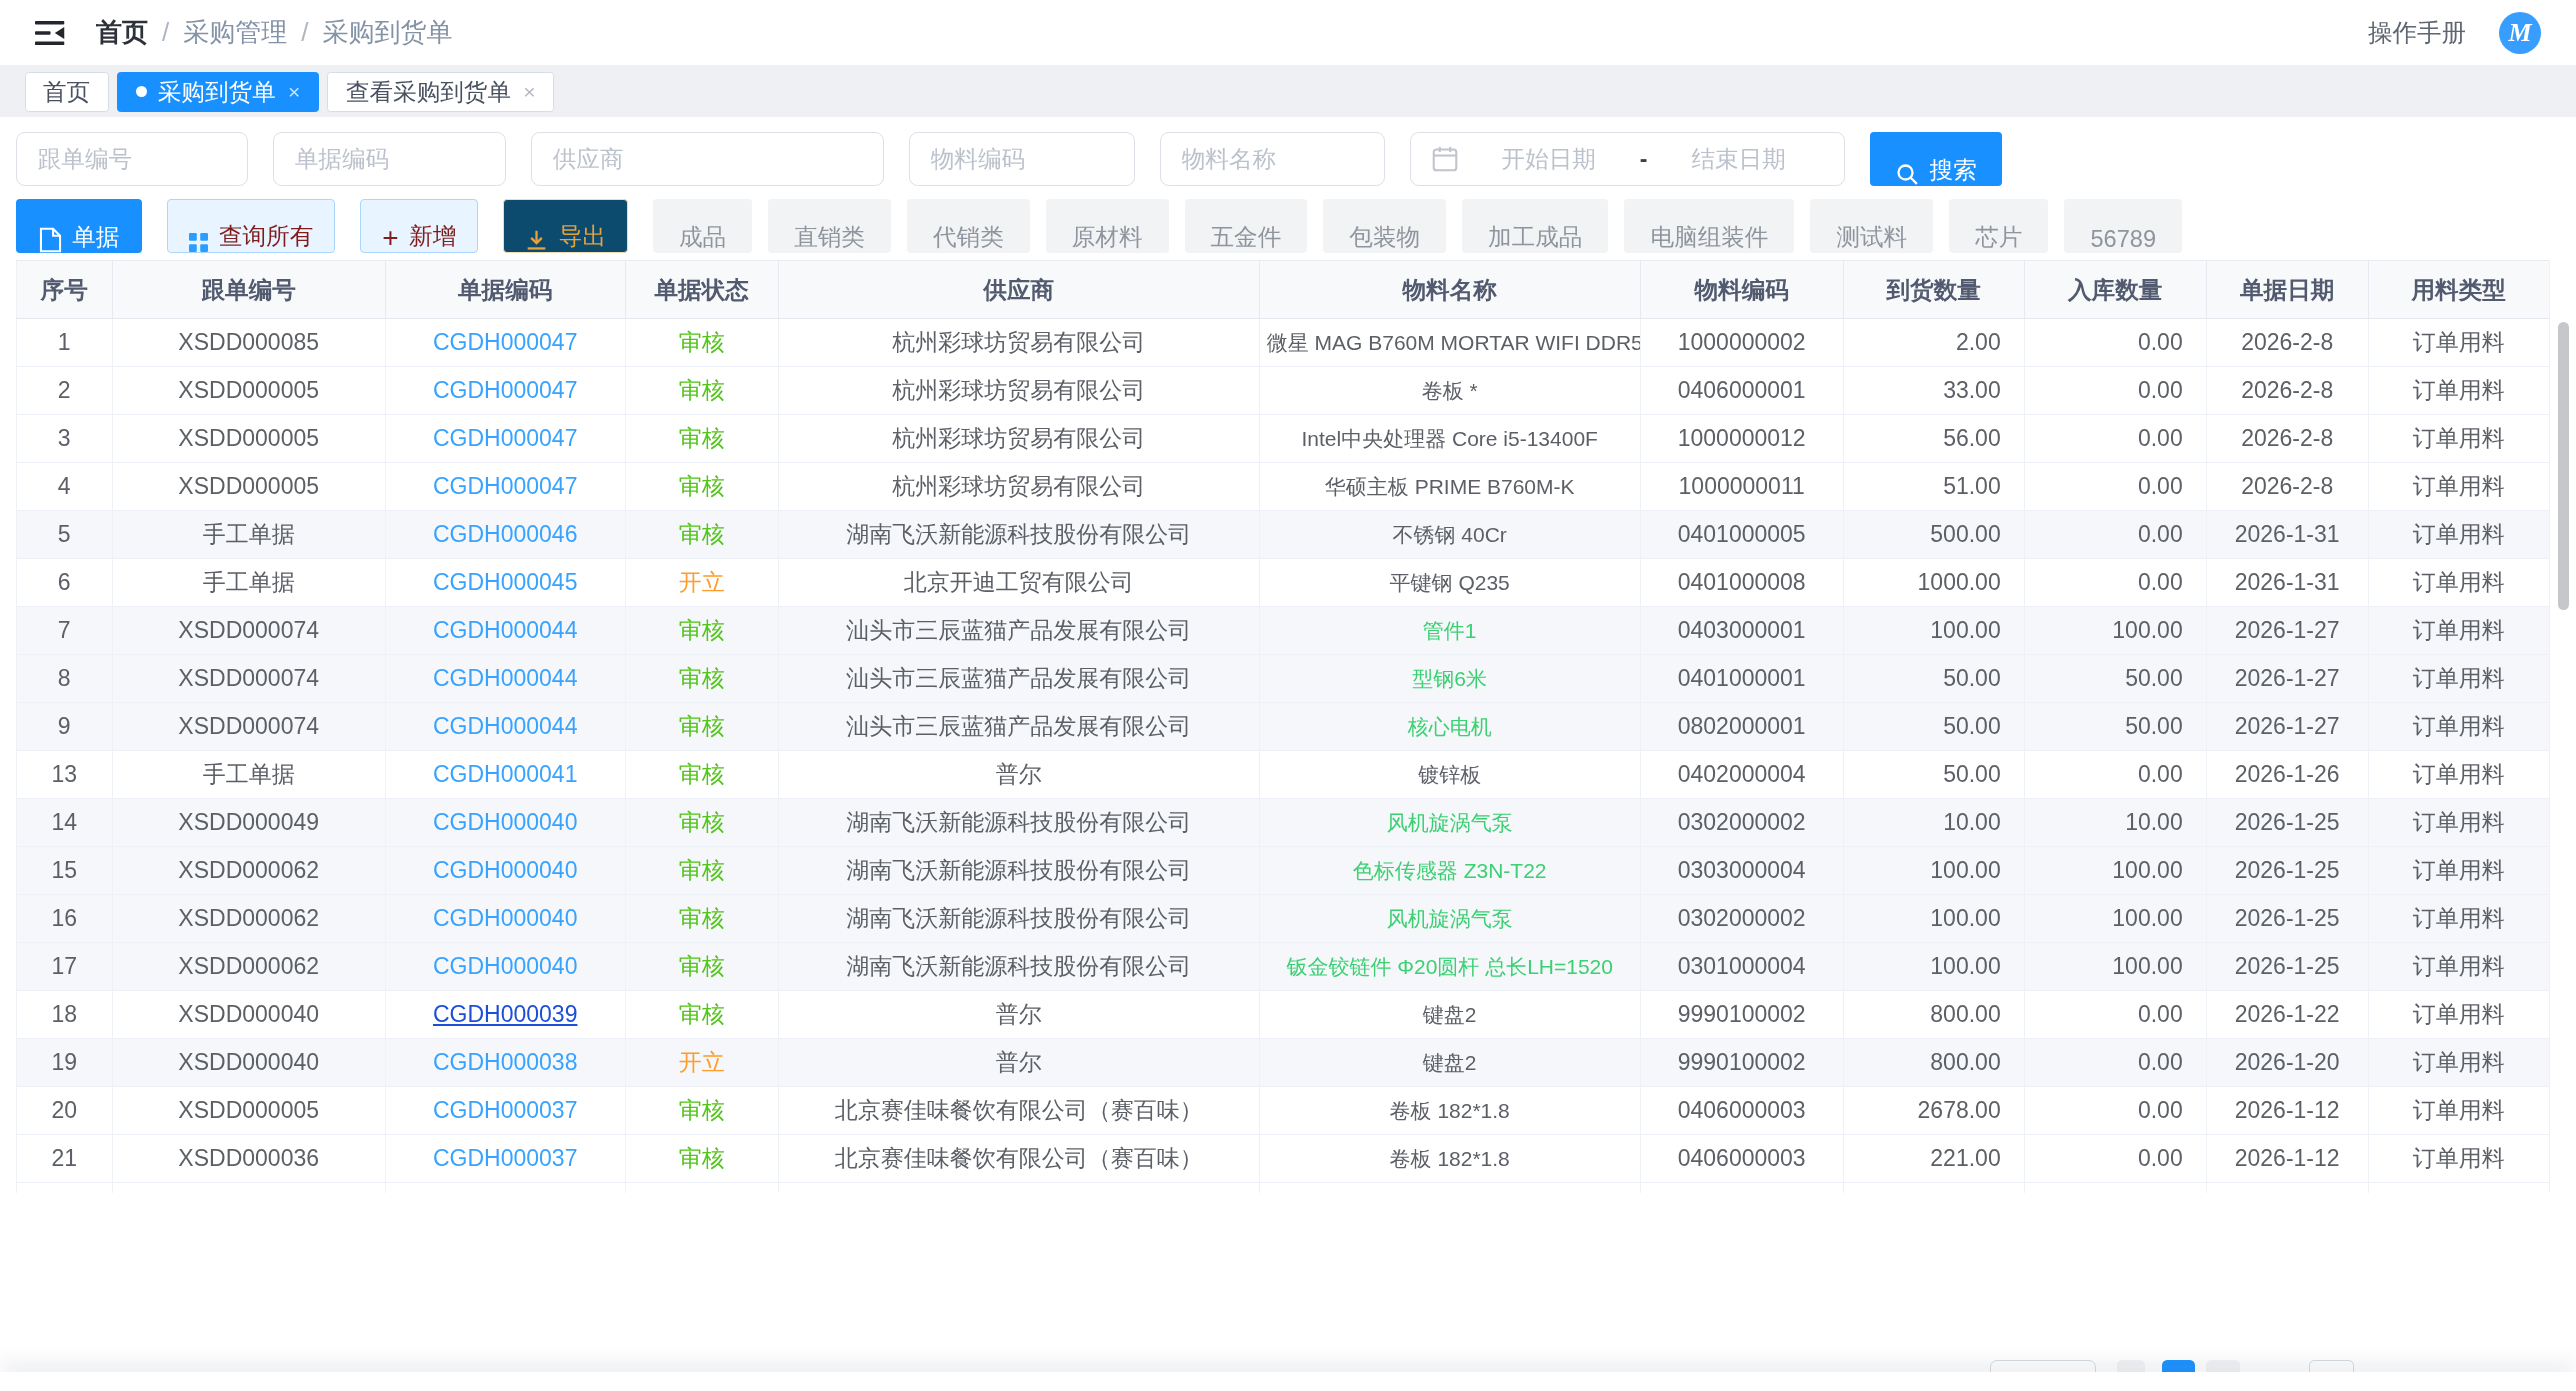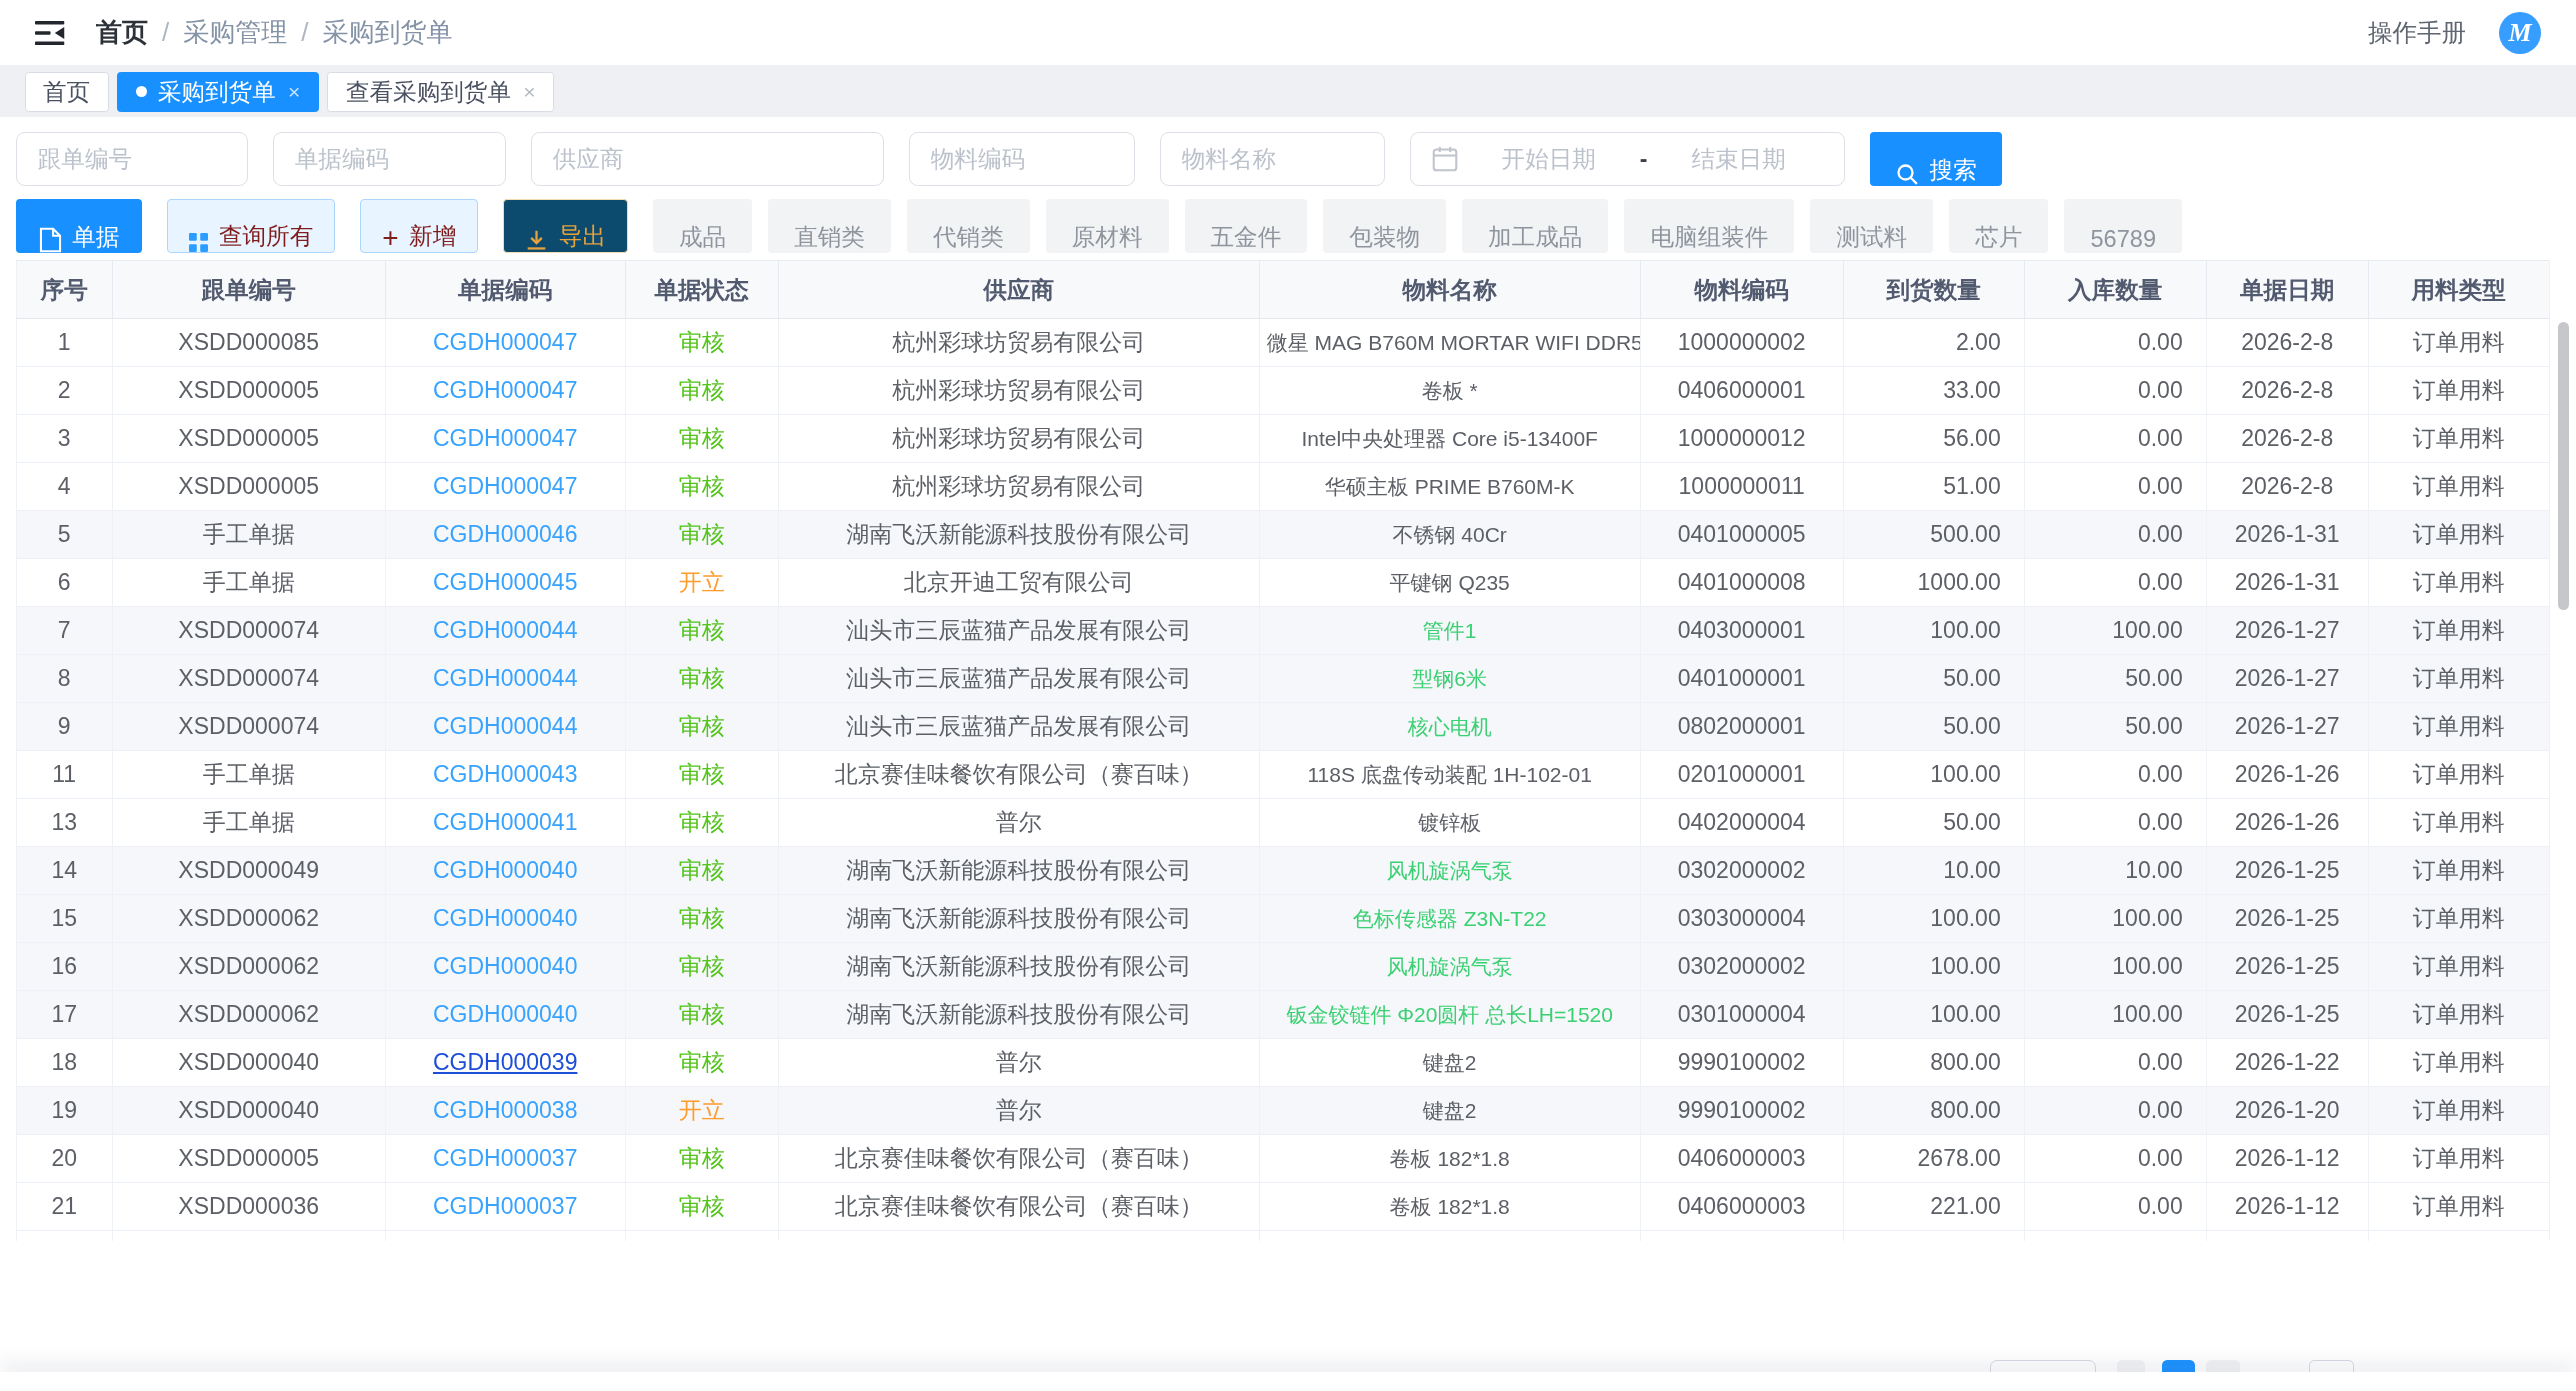--- a/index.html
+++ b/index.html
@@ -359,33 +359,20 @@
             <td style="color: rgb(82, 196, 26);">审核</td>
             <td>汕头市三辰蓝猫产品发展有限公司</td>
             <td class="t-mat" style="color: rgb(59, 208, 114);">核心电机</td>
             <td>0802000001</td>
             <td class="t-num">50.00</td>
             <td class="t-num">50.00</td>
             <td>2026-1-27</td>
             <td>订单用料</td>
           </tr>
           <tr>
-            <td>11</td>
-            <td>手工单据</td>
-            <td class="t-link" style="color: rgb(56, 163, 255);">CGDH000043</td>
-            <td style="color: rgb(82, 196, 26);">审核</td>
-            <td>北京赛佳味餐饮有限公司（赛百味）</td>
-            <td class="t-mat">118S 底盘传动装配 1H-102-01</td>
-            <td>0201000001</td>
-            <td class="t-num">100.00</td>
-            <td class="t-num">0.00</td>
-            <td>2026-1-26</td>
-            <td>订单用料</td>
-          </tr>
-          <tr>
             <td>13</td>
             <td>手工单据</td>
             <td class="t-link" style="color: rgb(56, 163, 255);">CGDH000041</td>
             <td style="color: rgb(82, 196, 26);">审核</td>
             <td>普尔</td>
             <td class="t-mat">镀锌板</td>
             <td>0402000004</td>
             <td class="t-num">50.00</td>
             <td class="t-num">0.00</td>
             <td>2026-1-26</td>

